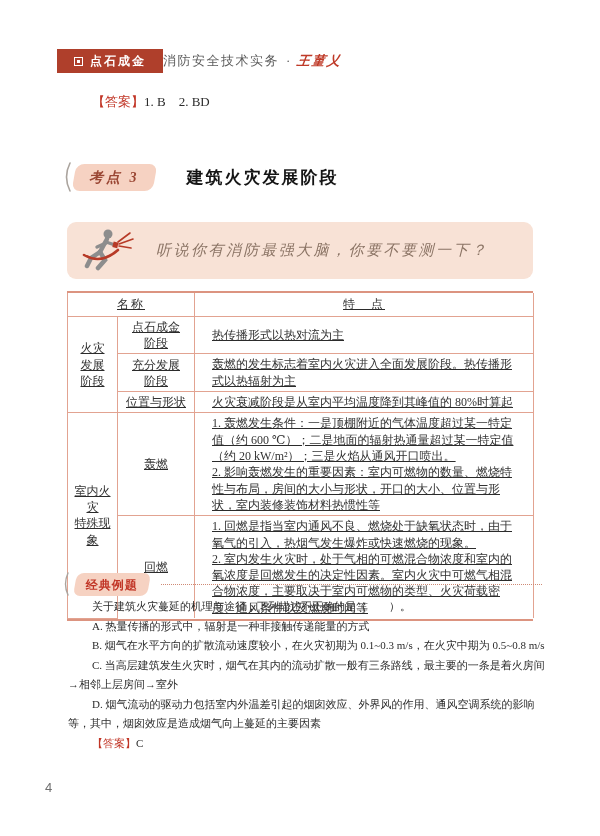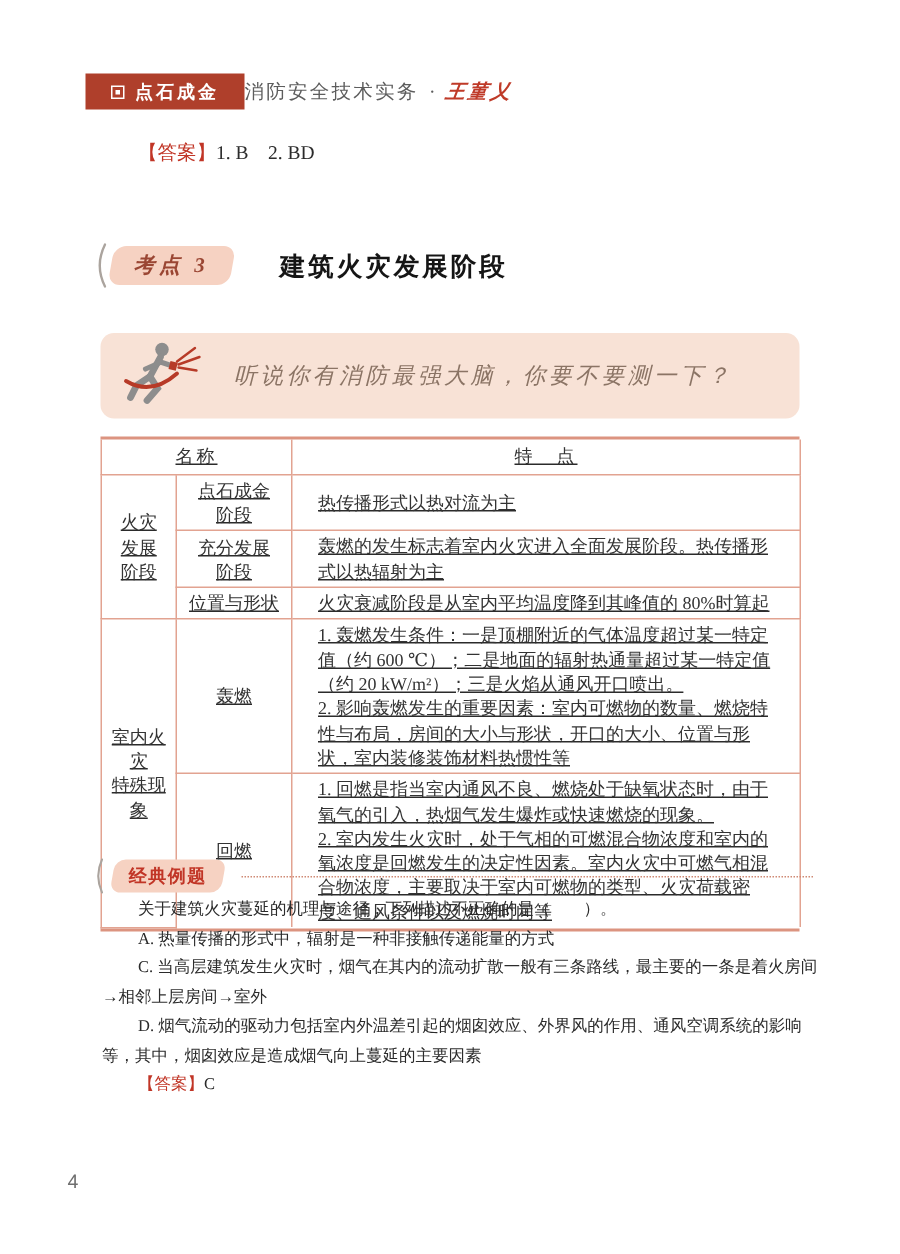--- a/index.html
+++ b/index.html
@@ -170,20 +170,21 @@
     </svg>
     <div class="lidian-badge">
       <span>经典例题</span>
     </div>
     <div class="dotline"></div>
   </div>
 
   <div class="question">
     <p>关于建筑火灾蔓延的机理与途径，下列描述不正确的是（　　）。</p>
     <p>A. 热量传播的形式中，辐射是一种非接触传递能量的方式</p>
+    <p>B. 烟气在水平方向的扩散流动速度较小，在火灾初期为 0.1~0.3 m/s，在火灾中期为 0.5~0.8 m/s</p>
     <p>C. 当高层建筑发生火灾时，烟气在其内的流动扩散一般有三条路线，最主要的一条是着火房间→相邻上层房间→室外</p>
     <p>D. 烟气流动的驱动力包括室内外温差引起的烟囱效应、外界风的作用、通风空调系统的影响等，其中，烟囱效应是造成烟气向上蔓延的主要因素</p>
     <p><span class="ans-label">【答案】</span><span>C</span></p>
   </div>
 
   <div class="page-num">4</div>
 
 </div>
 
 </body></html>

